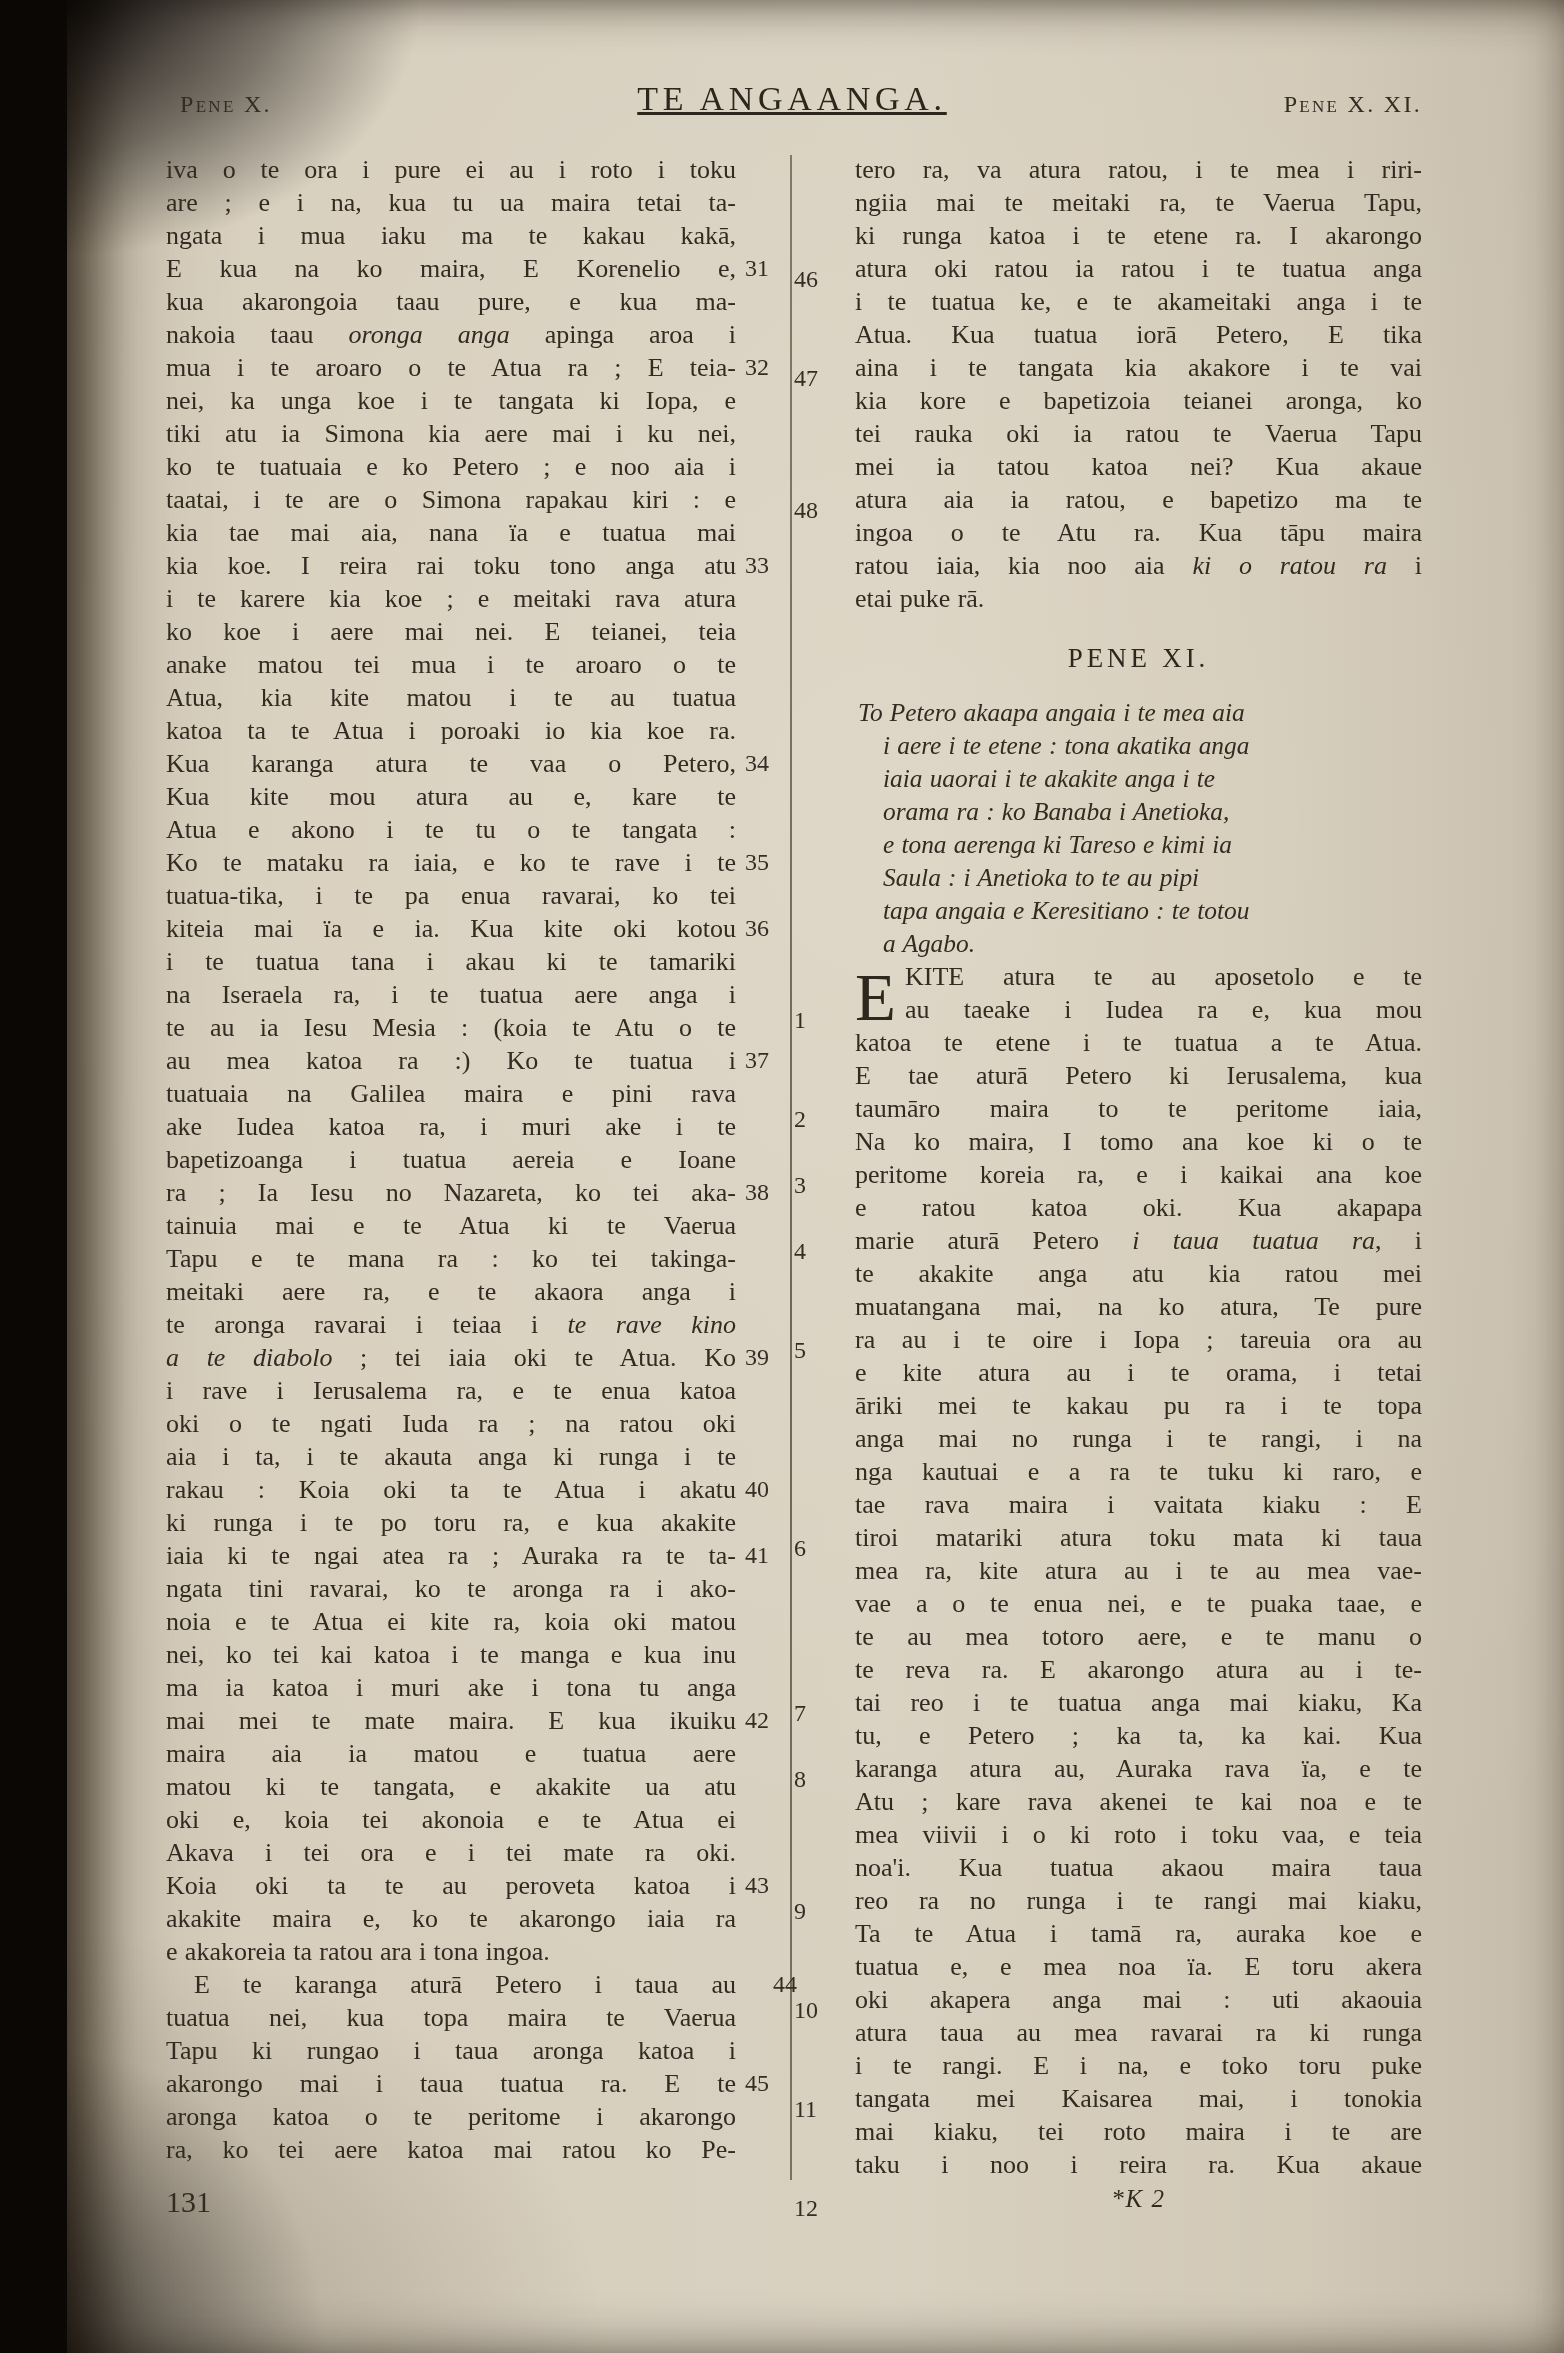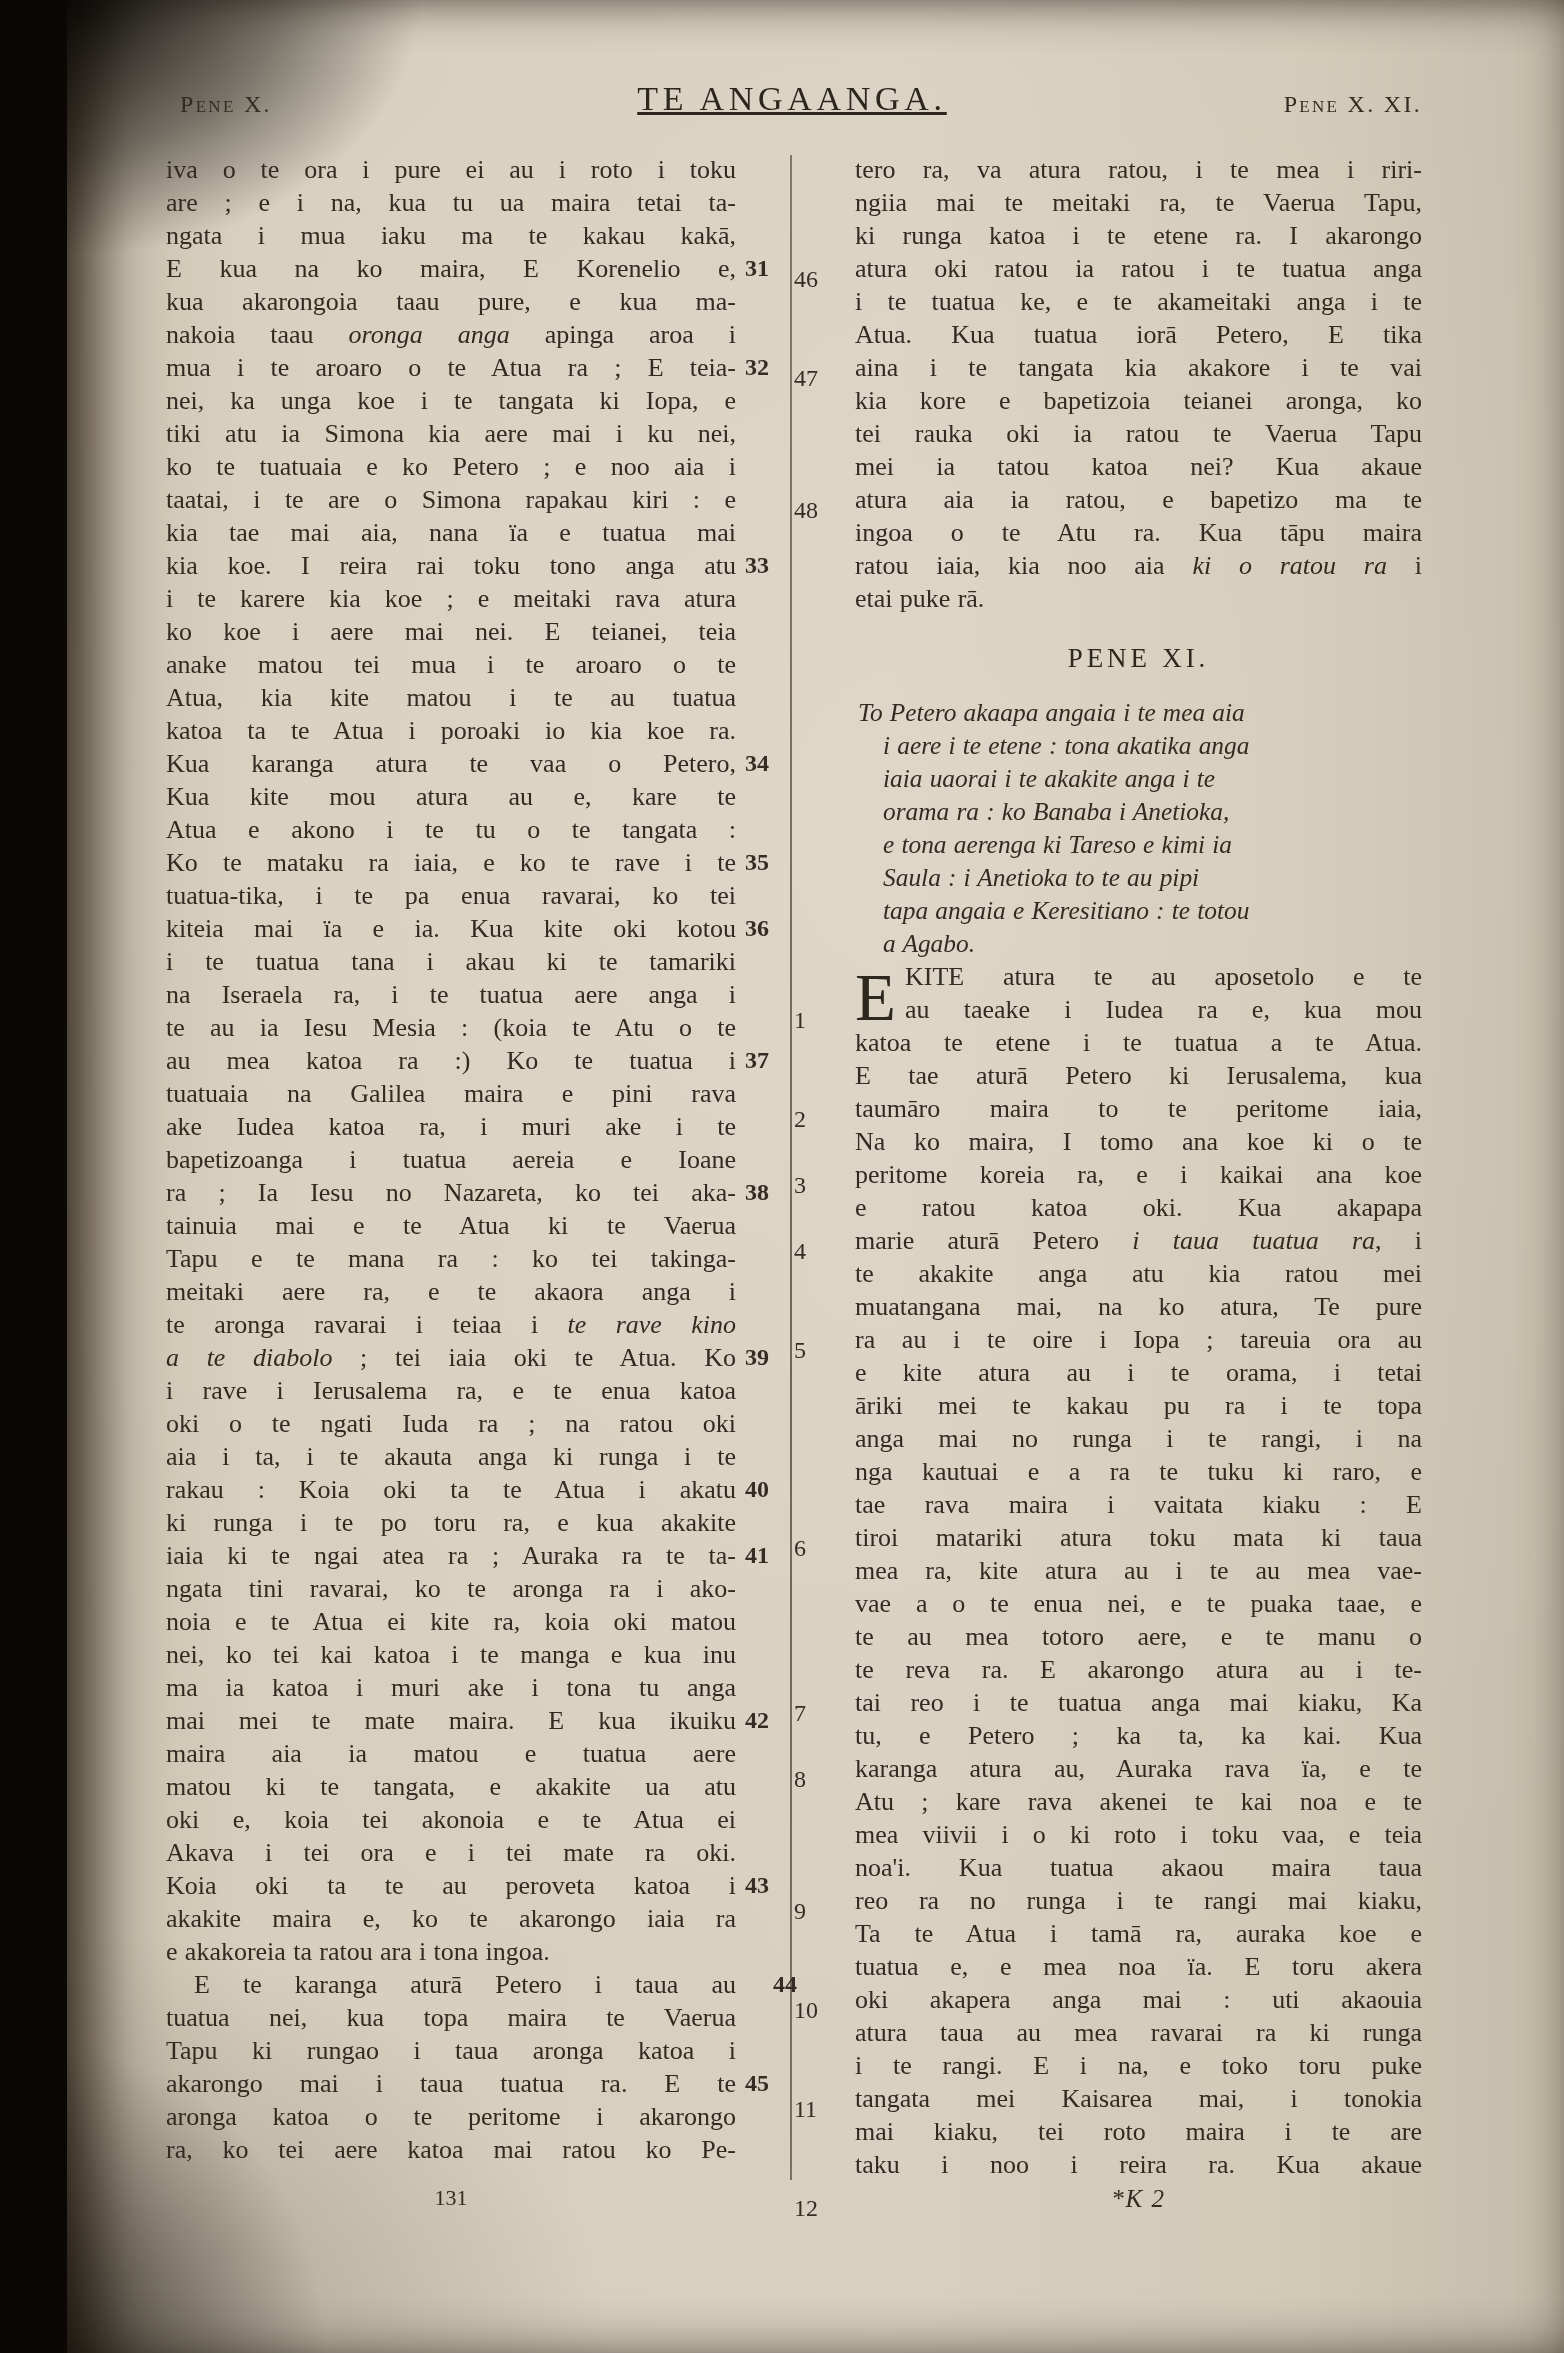--- a/index.html
+++ b/index.html
@@ -47,37 +47,37 @@
   .col-right{left:788px;width:567px;}
   .line{
     position:relative;height:33px;line-height:33px;
     font-size:26px;color:#332b21;word-spacing:0.8px;
     text-align:justify;text-align-last:justify;
   }
   .nj{text-align:left;text-align-last:left;}
   .ind{text-indent:28px;}
   .it{font-style:italic;}
   .vnum{position:absolute;font-size:24px;color:#352d23;top:0;}
-  .col-left .vnum{right:-58px;width:49px;text-align:center;font-weight:bold;}
+  .col-left .vnum{right:-58px;width:49px;text-align:center;}
   .col-right .vnum{left:-61px;width:49px;text-align:right;margin-top:44px;}
   .chap-head{
     height:81px;line-height:86px;font-size:27px;letter-spacing:3.9px;
     text-align:center;text-align-last:center;color:#2e271e;
   }
   .sum{font-style:italic;text-align:left;text-align-last:left;
        padding-left:28px;padding-right:34px;font-size:25.4px;}
   .sum-first{padding-left:3.1px;}
   .has-drop,.drop-cont{padding-left:50px;}
   .dropcap{
     position:absolute;left:0;top:3.9px;font-size:67px;line-height:1;
     color:#2e271e;font-style:normal;
   }
   .footer-num{
-    position:absolute;top:2185px;left:99px;width:570px;text-align:center;
-    font-size:22px;color:#332b21;
+    position:absolute;top:2185px;left:99px;width:570px;
+    font-size:30px;color:#332b21;
   }
   .footer-sig{
     position:absolute;top:2185px;left:788px;width:567px;text-align:center;
     font-size:25px;font-style:italic;color:#332b21;letter-spacing:1.6px;
   }
 </style>
 </head>
 <body>
 
 <div class="paper">

